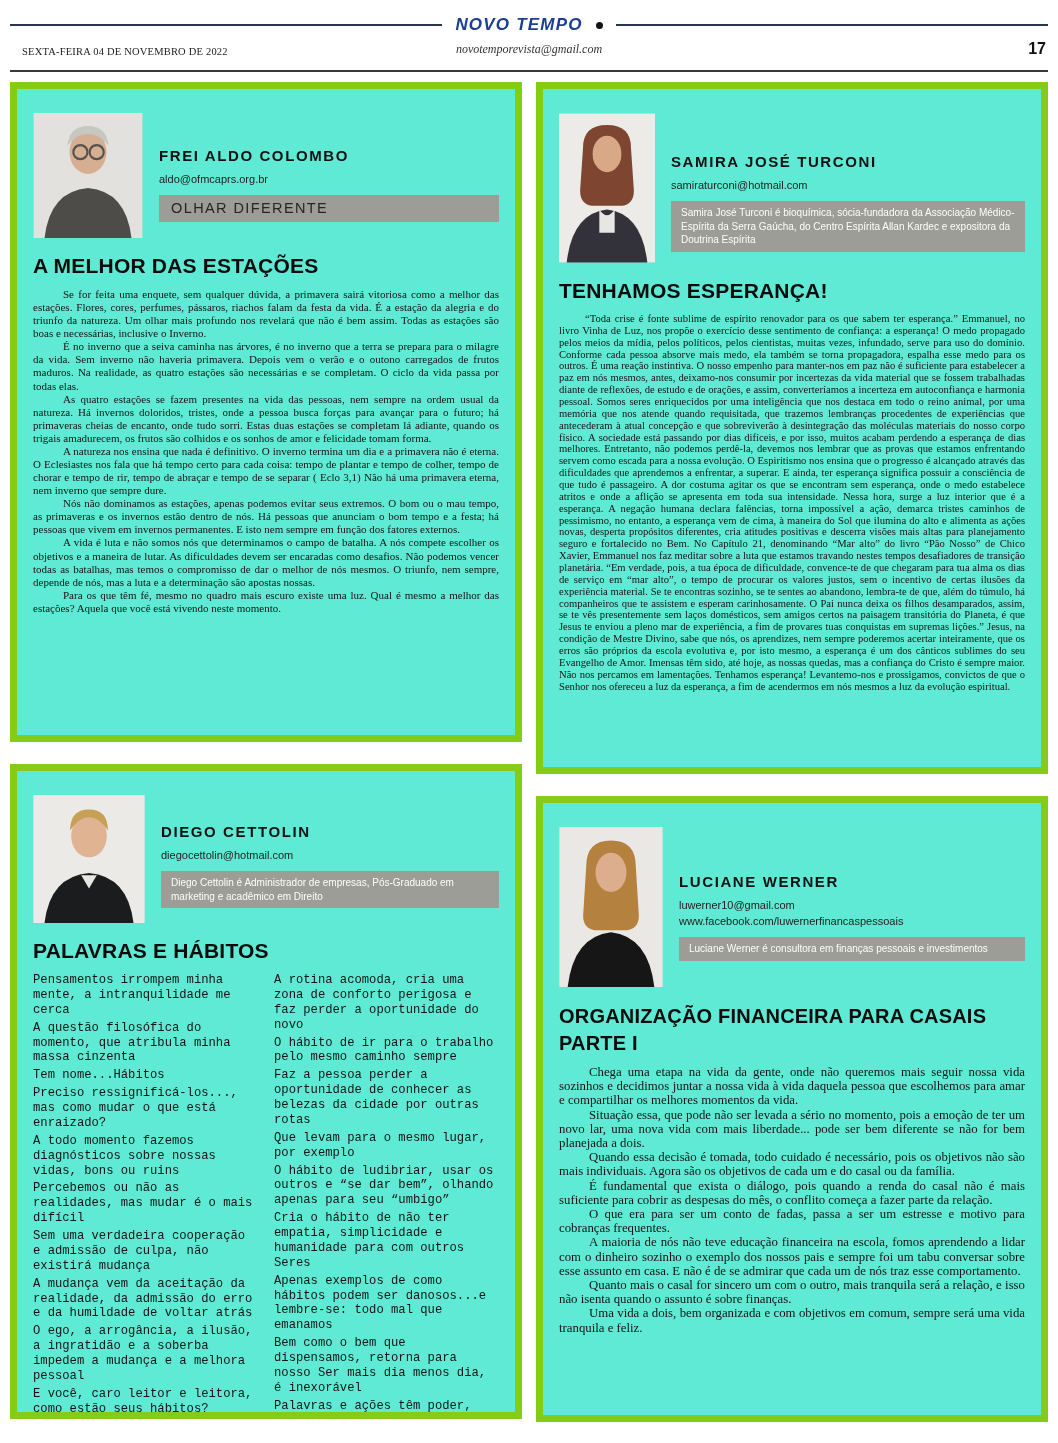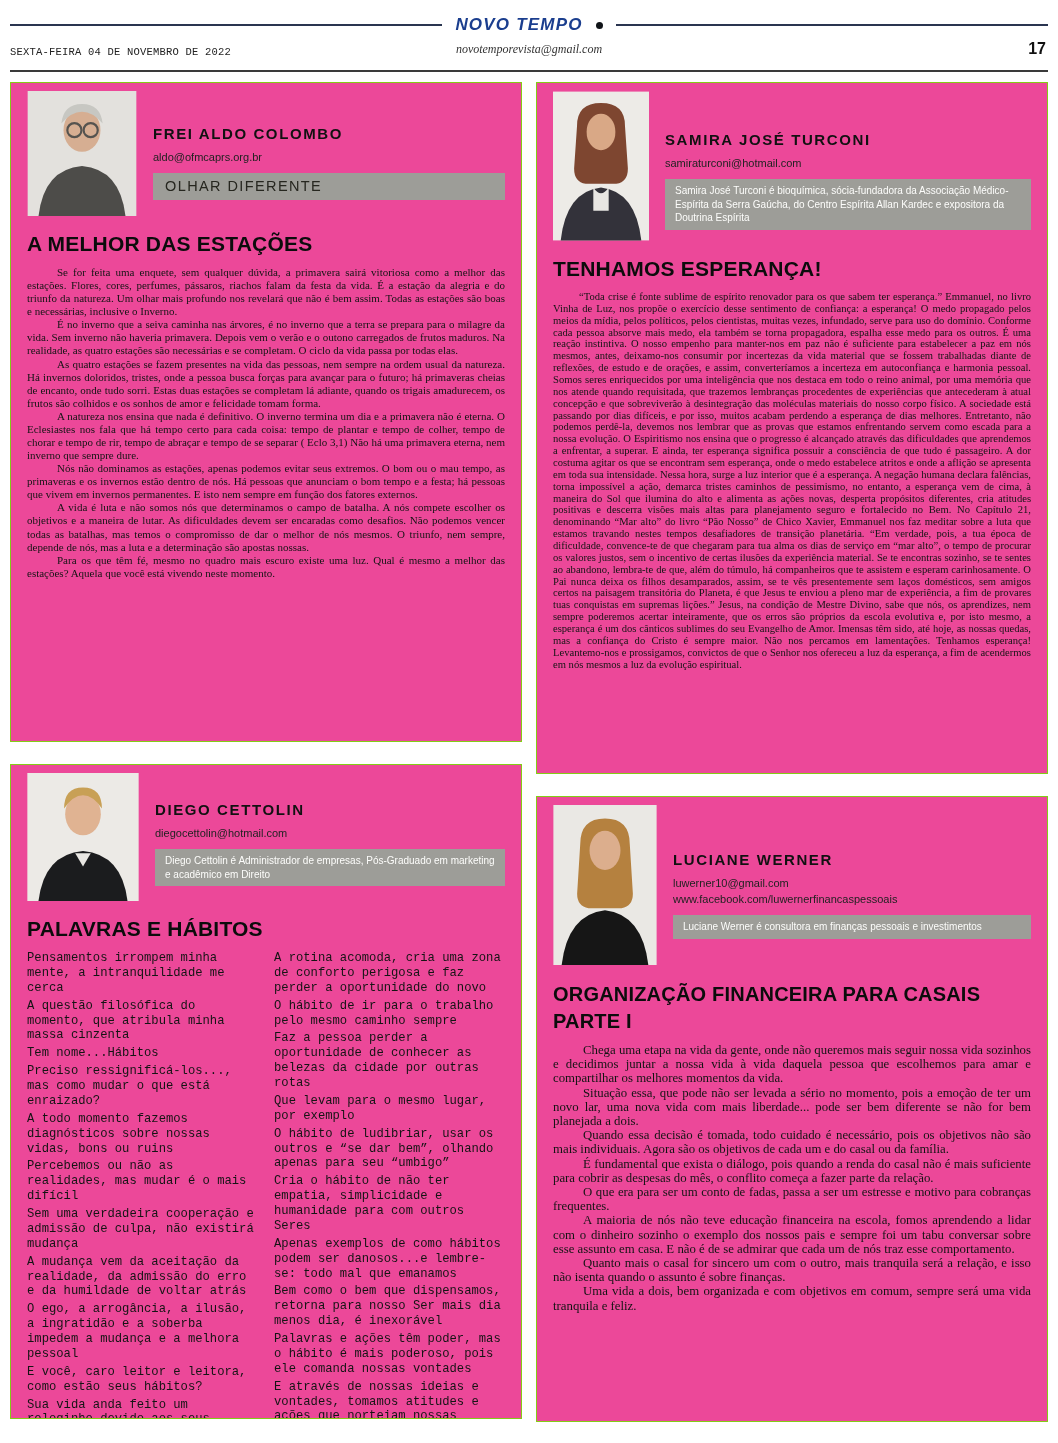--- a/index.html
+++ b/index.html
@@ -13,29 +13,29 @@
 
   
   .masthead-row { display:flex; align-items:center; gap:13px; height:26px; margin-top:6px;font-style:italic; }
   .mast-line { flex:1; height:2px; background:#2a3550; }
   .mast-title {
     font-family:"Liberation Sans",sans-serif; font-weight:700; font-size:17px;
     letter-spacing:1.2px; color:#1b3e8e;
   }
   .mast-dot { width:7px; height:7px; border-radius:50%; background:#101418; }
   .subhead-row { position:relative; height:24px; margin-top:2px; }
-  .page-date { position:absolute; left:0; top:6px; font-family:Liberation Mono, monospace; font-size:10.5px; color:#222; letter-spacing:0.2px; }
+  .page-date { position:absolute; left:12px; top:6px; font-family:Liberation Serif, serif; font-size:10.5px; color:#222; letter-spacing:0.2px; }
   .page-email { position:absolute; left:0; right:0; top:2px; text-align:center; font-style:italic; font-size:12px; color:#333; }
   .page-num { position:absolute; right:2px; top:0; font-family:"Liberation Sans",sans-serif; font-weight:700; font-size:16px; color:#111; }
   .header-rule { height:2px; background:#3a3a3a; margin-top:6px; }
 
   
   .content { display:flex; gap:14px; margin-top:10px; }
   .col { width:512px; display:flex; flex-direction:column; gap:22px; }
-  .article { border:1px solid #84cc16; padding:8px 16px; overflow:hidden; background:#ec4899; }
+  .article { border:7px solid #84cc16; padding:24px 16px; overflow:hidden; background:#5eead4; }
   #box1 { height:660px; }
   #box2 { height:692px; }
   #box3 { height:655px; }
   #box4 { height:626px; }
 
   
   .author-header { display:flex; }
   .photo { flex:none; margin-right:16px; }
   .photo svg { display:block; width:100%; height:100%; }
   .p1 { width:110px; height:125px; }

